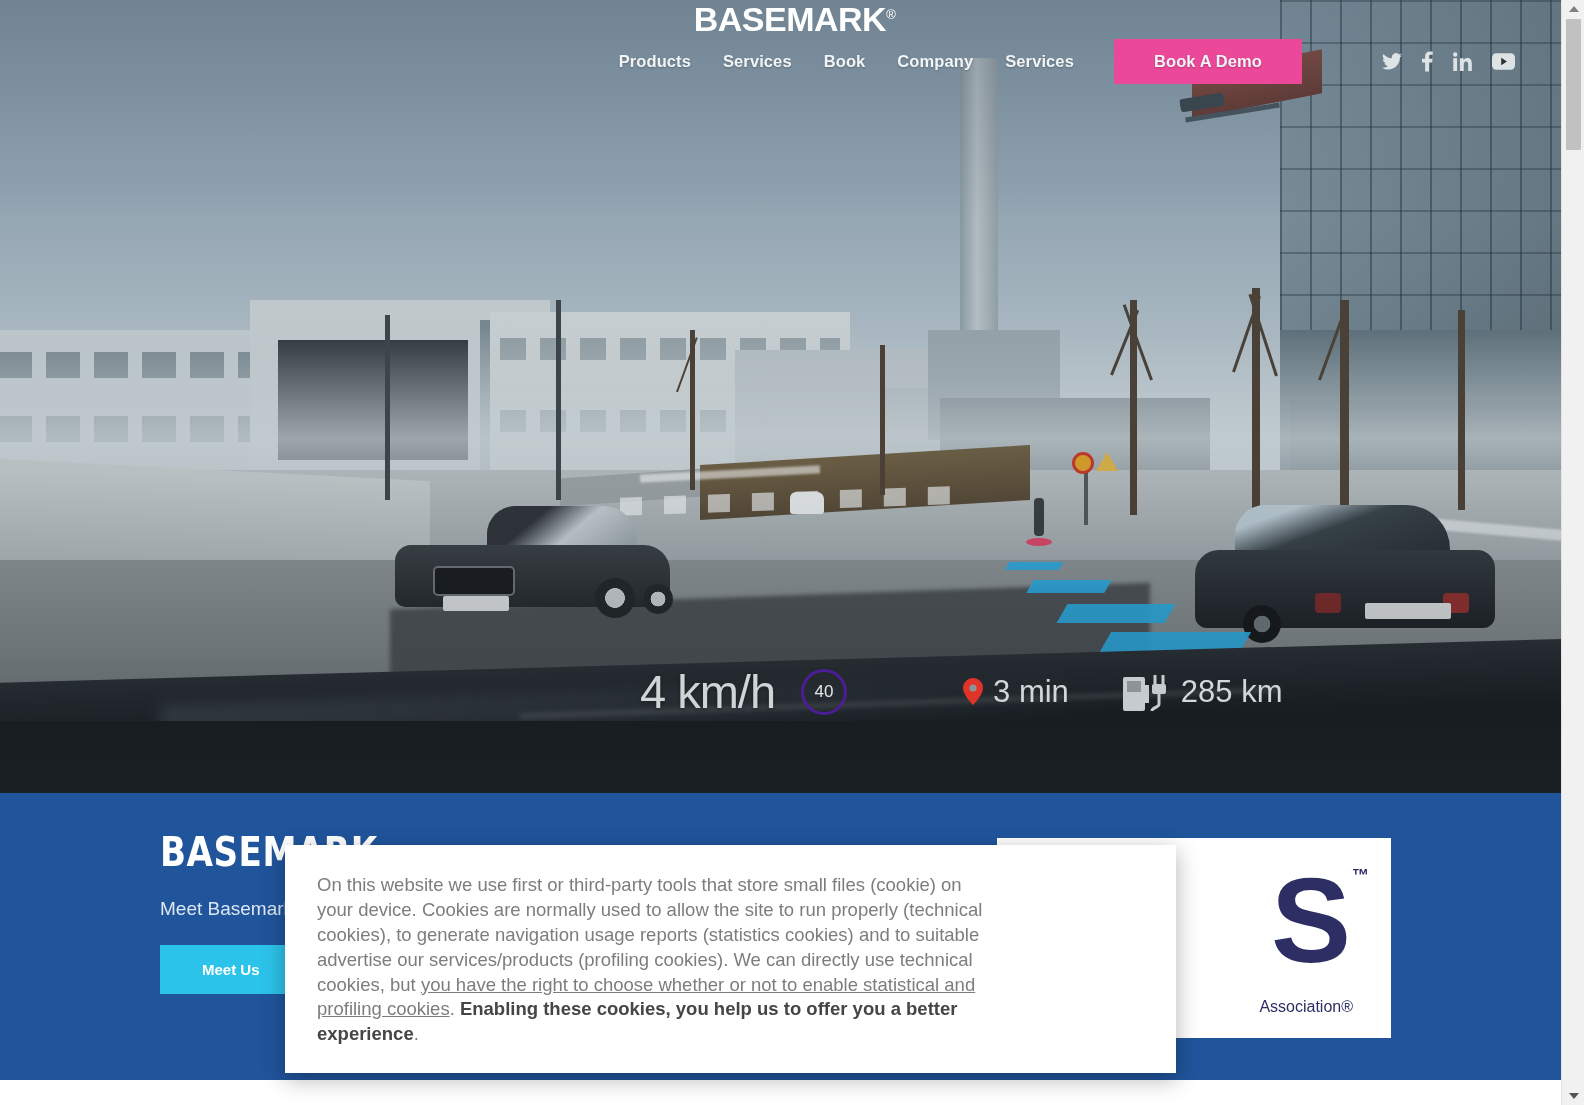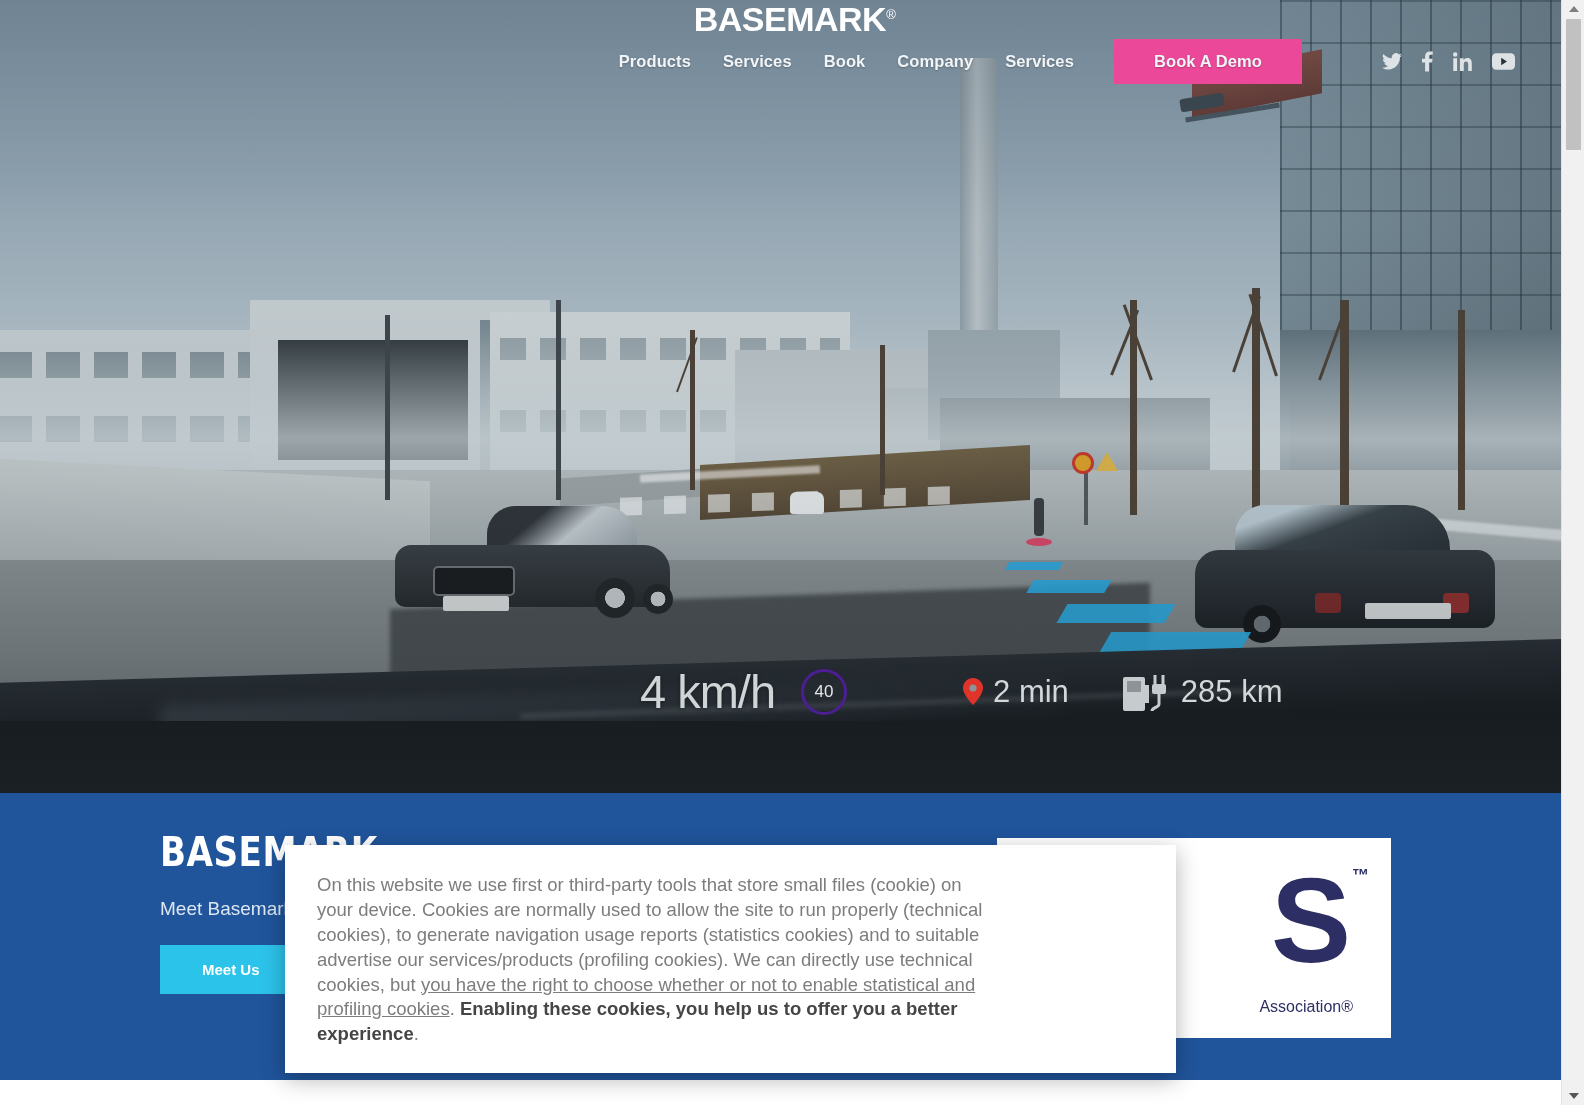--- a/index.html
+++ b/index.html
@@ -589,21 +589,21 @@
       <div class="hero-tint"></div>
 
       <div class="hud">
         <div class="hud-speed">4 km/h</div>
         <div class="hud-limit">40</div>
         <div class="hud-eta">
           <svg width="20" height="27" viewBox="0 0 20 27">
             <path d="M10 0C4.5 0 0 4.5 0 10c0 7 10 17 10 17s10-10 10-17C20 4.5 15.5 0 10 0z" fill="#e0342a"></path>
             <circle cx="10" cy="10" r="3.6" fill="#8e9398"></circle>
           </svg>
-          <span>2 min</span>
+          <span>3 min</span>
         </div>
         <div class="hud-range">
           <svg width="54" height="42" viewBox="0 0 54 42">
             <rect x="2" y="6" width="22" height="34" rx="2" fill="#c6cbce"></rect>
             <rect x="6" y="10" width="14" height="11" fill="#8d9498"></rect>
             <path d="M24 14h4v18h-4z" fill="#c6cbce"></path>
             <path d="M34 4v9M42 4v9" stroke="#c6cbce" stroke-width="3" fill="none"></path>
             <rect x="31" y="13" width="14" height="10" rx="2" fill="#c6cbce"></rect>
             <path d="M38 23v10" stroke="#c6cbce" stroke-width="3"></path>
             <path d="M38 33c0 4-7 3-7 7" stroke="#c6cbce" stroke-width="3" fill="none"></path>

